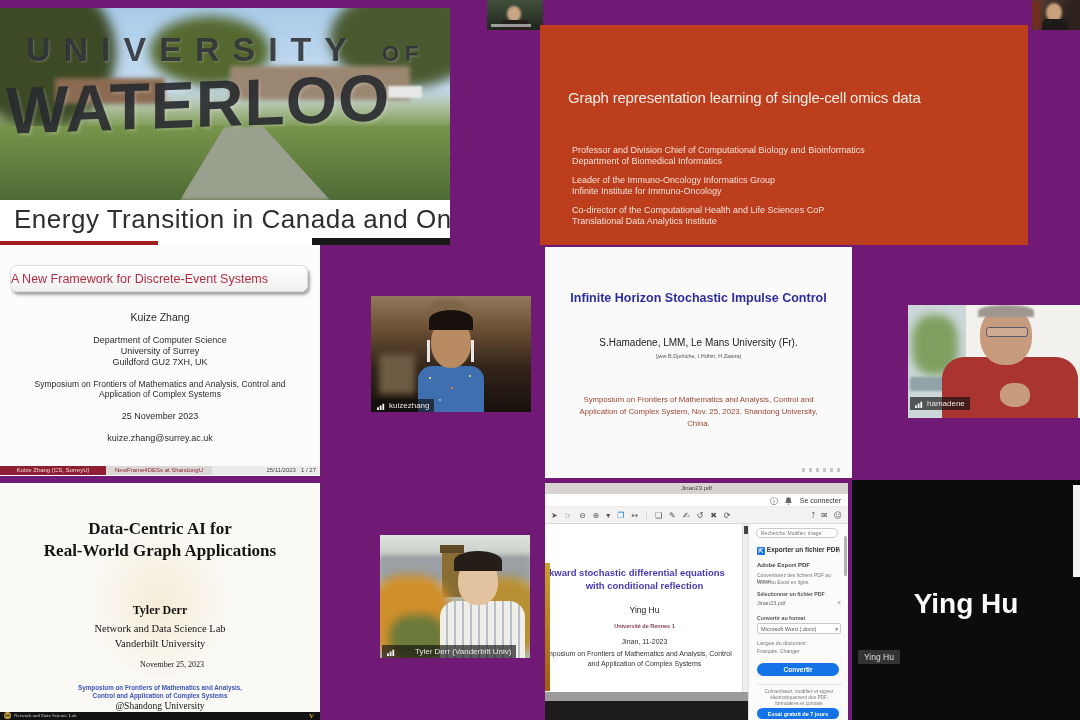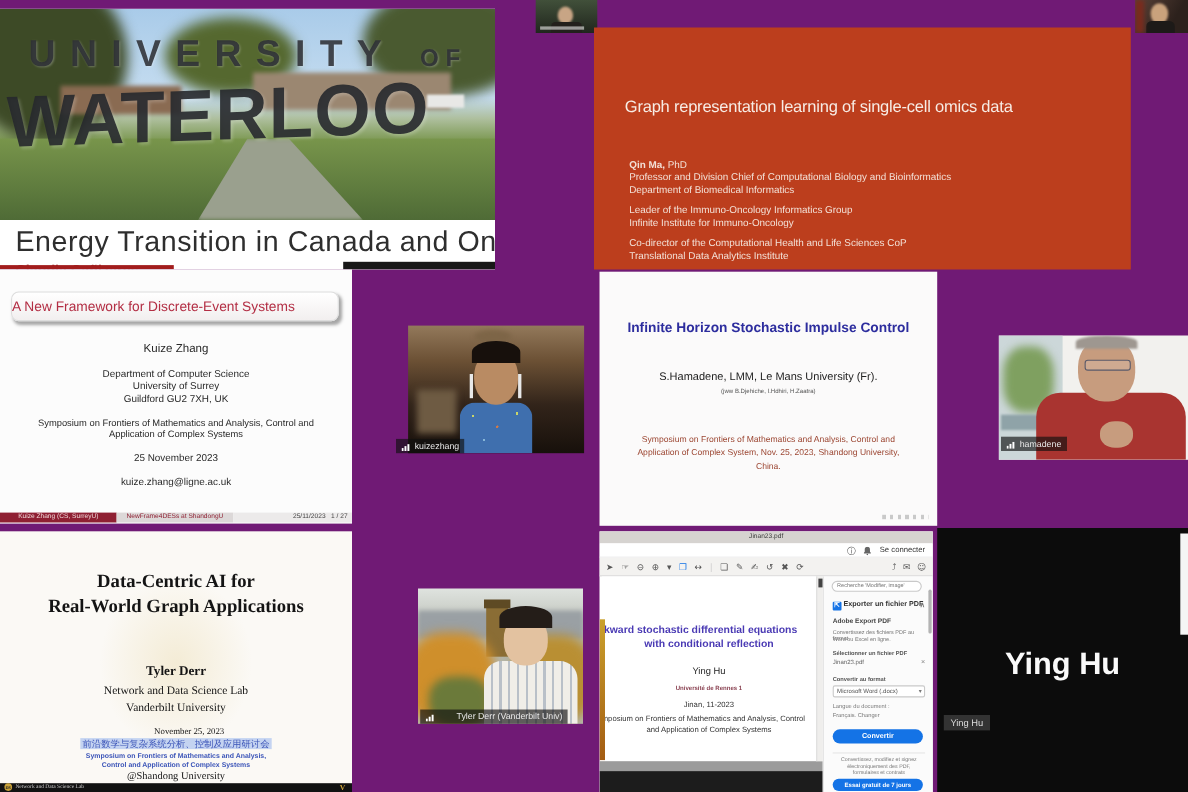--- a/index.html
+++ b/index.html
@@ -119,21 +119,20 @@
 
   <div class="cam" style="left:487px;top:0;width:56px;height:30px;background:linear-gradient(180deg,#41503a,#20261d);">
     <div class="ab" style="left:20px;top:6px;width:14px;height:16px;border-radius:50%;background:#c8a585;filter:blur(1px);"></div>
     <div class="ab" style="left:14px;top:20px;width:28px;height:10px;background:#23201c;border-radius:4px 4px 0 0;"></div>
     <div class="ab" style="left:4px;top:24px;width:40px;height:3px;background:rgba(255,255,255,.55);"></div>
   </div>
 
   <div class="tile omics" style="left:540px;top:25px;width:488px;height:220px;">
     <div class="otitle">Graph representation learning of single-cell omics data</div>
     <div class="obio">
-      <div><b>Qin Ma,</b><span> PhD</span></div>
       <div>Professor and Division Chief of Computational Biology and Bioinformatics</div>
       <div>Department of Biomedical Informatics</div>
       <div class="ogap"></div>
       <div>Leader of the Immuno-Oncology Informatics Group</div>
       <div>Infinite Institute for Immuno-Oncology</div>
       <div class="ogap"></div>
       <div>Co-director of the Computational Health and Life Sciences CoP</div>
       <div>Translational Data Analytics Institute</div>
     </div>
   </div>
@@ -146,38 +145,38 @@
 
   <div class="tile des" style="left:0;top:245px;width:320px;height:231px;">
     <div class="des-titlebox">A New Framework for Discrete-Event Systems</div>
     <div class="c" style="top:66px;font-size:10.5px;">Kuize Zhang</div>
     <div class="c" style="top:90px;font-size:9px;">Department of Computer Science</div>
     <div class="c" style="top:101px;font-size:9px;">University of Surrey</div>
     <div class="c" style="top:112px;font-size:9px;">Guildford GU2 7XH, UK</div>
     <div class="c" style="top:134px;font-size:8.5px;">Symposium on Frontiers of Mathematics and Analysis, Control and</div>
     <div class="c" style="top:144px;font-size:8.5px;">Application of Complex Systems</div>
     <div class="c" style="top:166px;font-size:9px;">25 November 2023</div>
-    <div class="c" style="top:188px;font-size:9px;">kuize.zhang@ligne.ac.uk</div>
+    <div class="c" style="top:188px;font-size:9px;">kuize.zhang@surrey.ac.uk</div>
     <div class="desfoot">
       <div class="f1">Kuize Zhang  (CS, SurreyU)</div>
       <div class="f2">NewFrame4DESs at ShandongU</div>
       <div class="f3"><span>25/11/2023</span>&nbsp;&nbsp;&nbsp;<span>1 / 27</span></div>
     </div>
   </div>
 
   <div class="cam" style="left:371px;top:296px;width:160px;height:116px;background:linear-gradient(180deg,#93795b 0%,#6b5034 28%,#32241a 62%,#17100b 100%);">
     <div class="ab" style="left:60px;top:4px;width:34px;height:12px;border-radius:50%;background:#7d6547;filter:blur(2px);"></div>
     <div class="ab" style="left:8px;top:58px;width:36px;height:40px;background:#6e5b43;filter:blur(3px);"></div>
     <div class="ab" style="left:47px;top:70px;width:66px;height:46px;background:#3f6fae;border-radius:14px 14px 0 0;background-image:radial-gradient(circle 3px at 12px 12px,#c9d56a 40%,transparent 41%),radial-gradient(circle 3px at 34px 22px,#cf7a4a 40%,transparent 41%),radial-gradient(circle 3px at 52px 10px,#c9d56a 40%,transparent 41%),radial-gradient(circle 3px at 22px 34px,#86b6d8 40%,transparent 41%);"></div>
     <div class="ab" style="left:60px;top:22px;width:40px;height:50px;border-radius:48%;background:#b98b63;"></div>
     <div class="ab" style="left:58px;top:14px;width:44px;height:20px;border-radius:50% 50% 0 0;background:#17100c;"></div>
     <div class="ab" style="left:56px;top:44px;width:3px;height:22px;background:#e8e8e8;"></div>
     <div class="ab" style="left:100px;top:44px;width:3px;height:22px;background:#e8e8e8;"></div>
   </div>
-  <div class="namebadge" style="left:360px;top:399px;">
+  <div class="namebadge" style="left:372px;top:399px;">
     <svg class="bars" viewBox="0 0 10 9">
         <g fill="#fff">
           <rect x="0" y="6" width="2" height="3"></rect>
           <rect x="3" y="4" width="2" height="5"></rect>
           <rect x="6" y="2" width="2" height="7"></rect>
         </g>
       </svg>
     <span>kuizezhang</span>
   </div>
 
@@ -213,21 +212,20 @@
   </div>
 
   <div class="tile dc serif" style="left:0;top:483px;width:320px;height:237px;">
     <div class="dcwm"></div>
     <div class="c" style="top:36px;font-size:17px;font-weight:bold;">Data-Centric AI for</div>
     <div class="c" style="top:58px;font-size:17px;font-weight:bold;">Real-World Graph Applications</div>
     <div class="c" style="top:120px;font-size:12px;font-weight:bold;">Tyler Derr</div>
     <div class="c" style="top:140px;font-size:10.5px;">Network and Data Science Lab</div>
     <div class="c" style="top:155px;font-size:10.5px;">Vanderbilt University</div>
     <div class="c" style="top:177px;font-size:8px;padding-left:12px;">November 25, 2023</div>
-    <div class="c" style="top:188px;font-size:8.5px;"><span style="background:rgba(186,205,240,.85);color:#3c55b8;padding:0 2px;">前沿数学与复杂系统分析、控制及应用研讨会</span></div>
     <div class="c" style="top:201px;font-size:6.3px;font-weight:bold;color:#3c55b8;font-family:'Liberation Sans',sans-serif;">Symposium on Frontiers of Mathematics and Analysis,</div>
     <div class="c" style="top:209px;font-size:6.3px;font-weight:bold;color:#3c55b8;font-family:'Liberation Sans',sans-serif;">Control and Application of Complex Systems</div>
     <div class="c" style="top:218px;font-size:9.5px;">@Shandong University</div>
     <div class="dcfoot">
       <span class="dsball">DS</span><span>Network and Data Science Lab</span>
       <span class="vlogo">V</span>
     </div>
   </div>
 
   <div class="cam" style="left:380px;top:535px;width:150px;height:123px;background:linear-gradient(180deg,#dfe3df 0%,#c9cdc6 18%,#b3b7ae 24%);">

